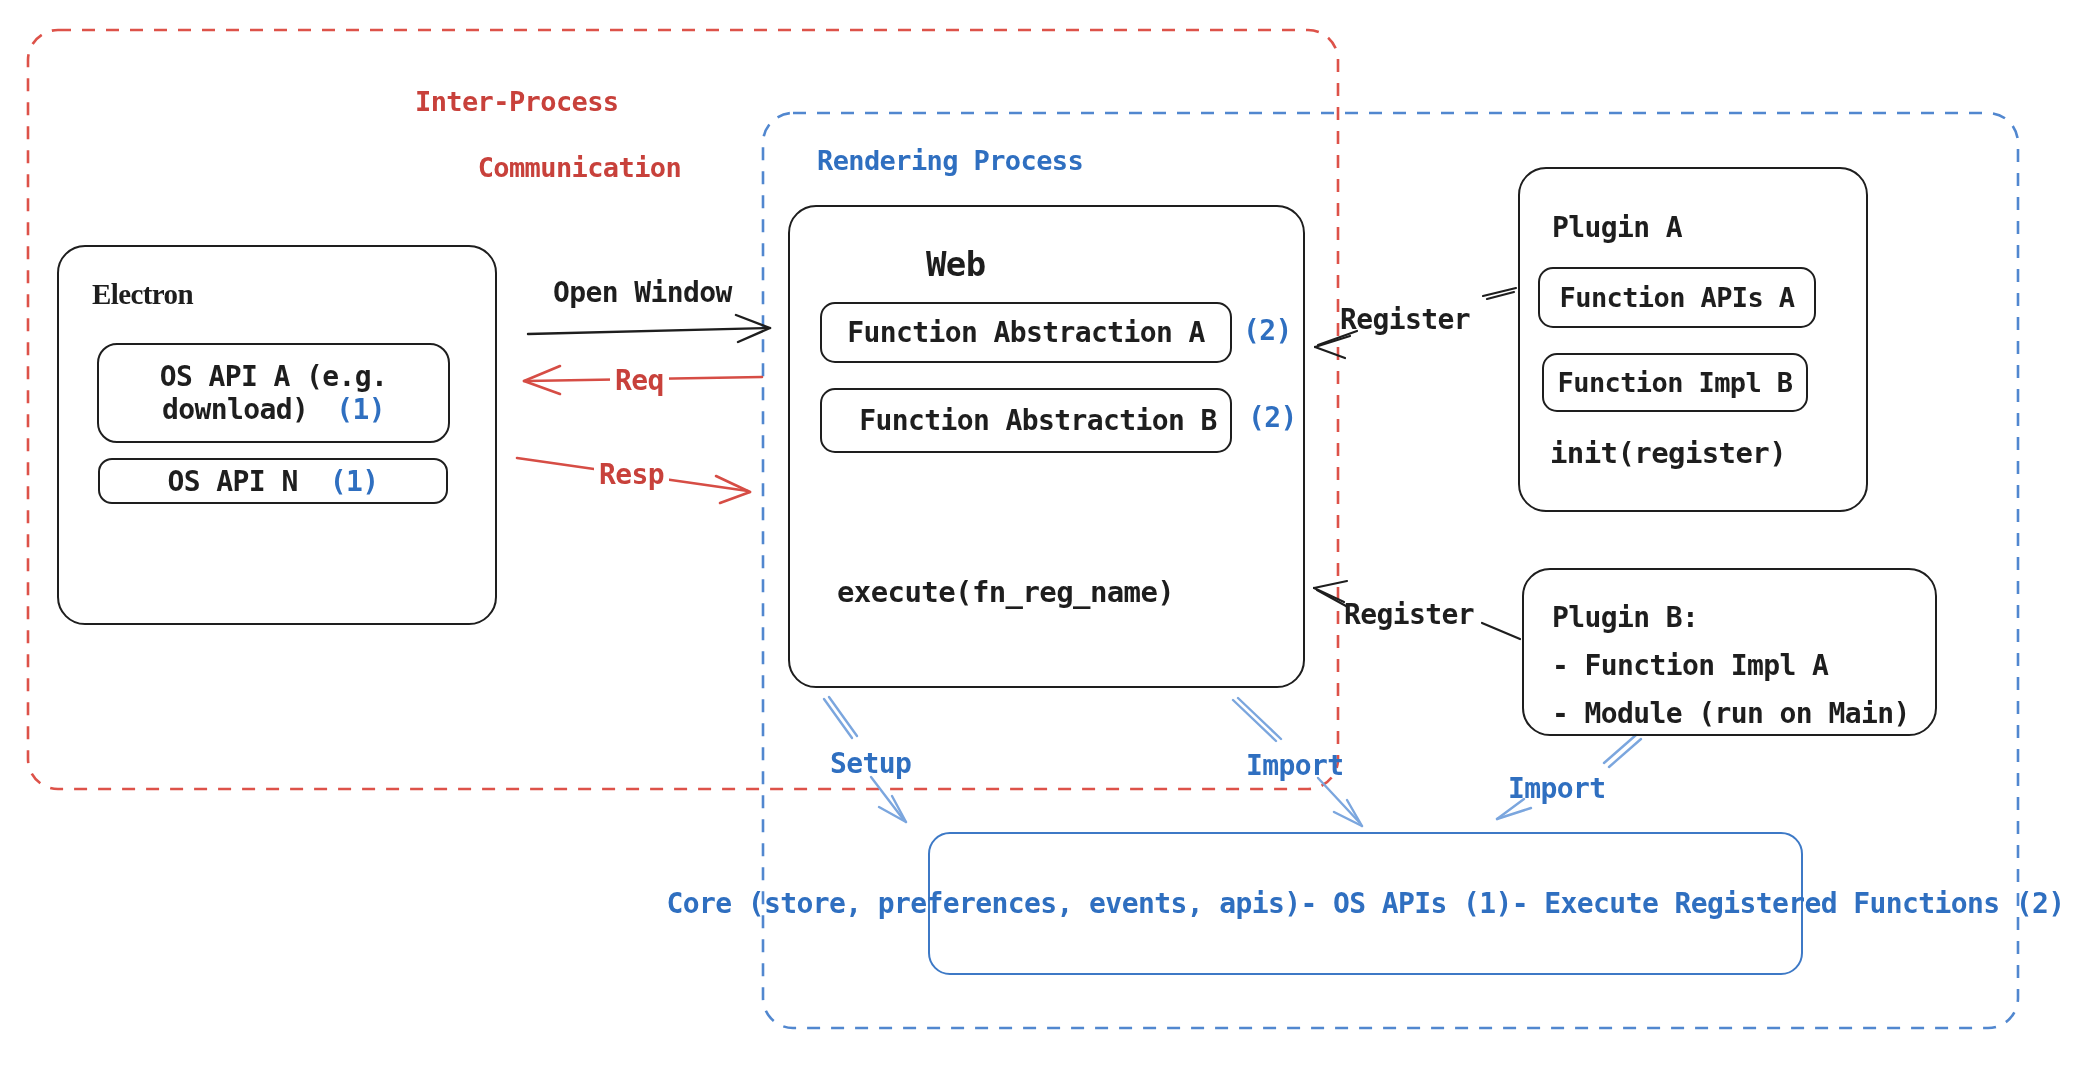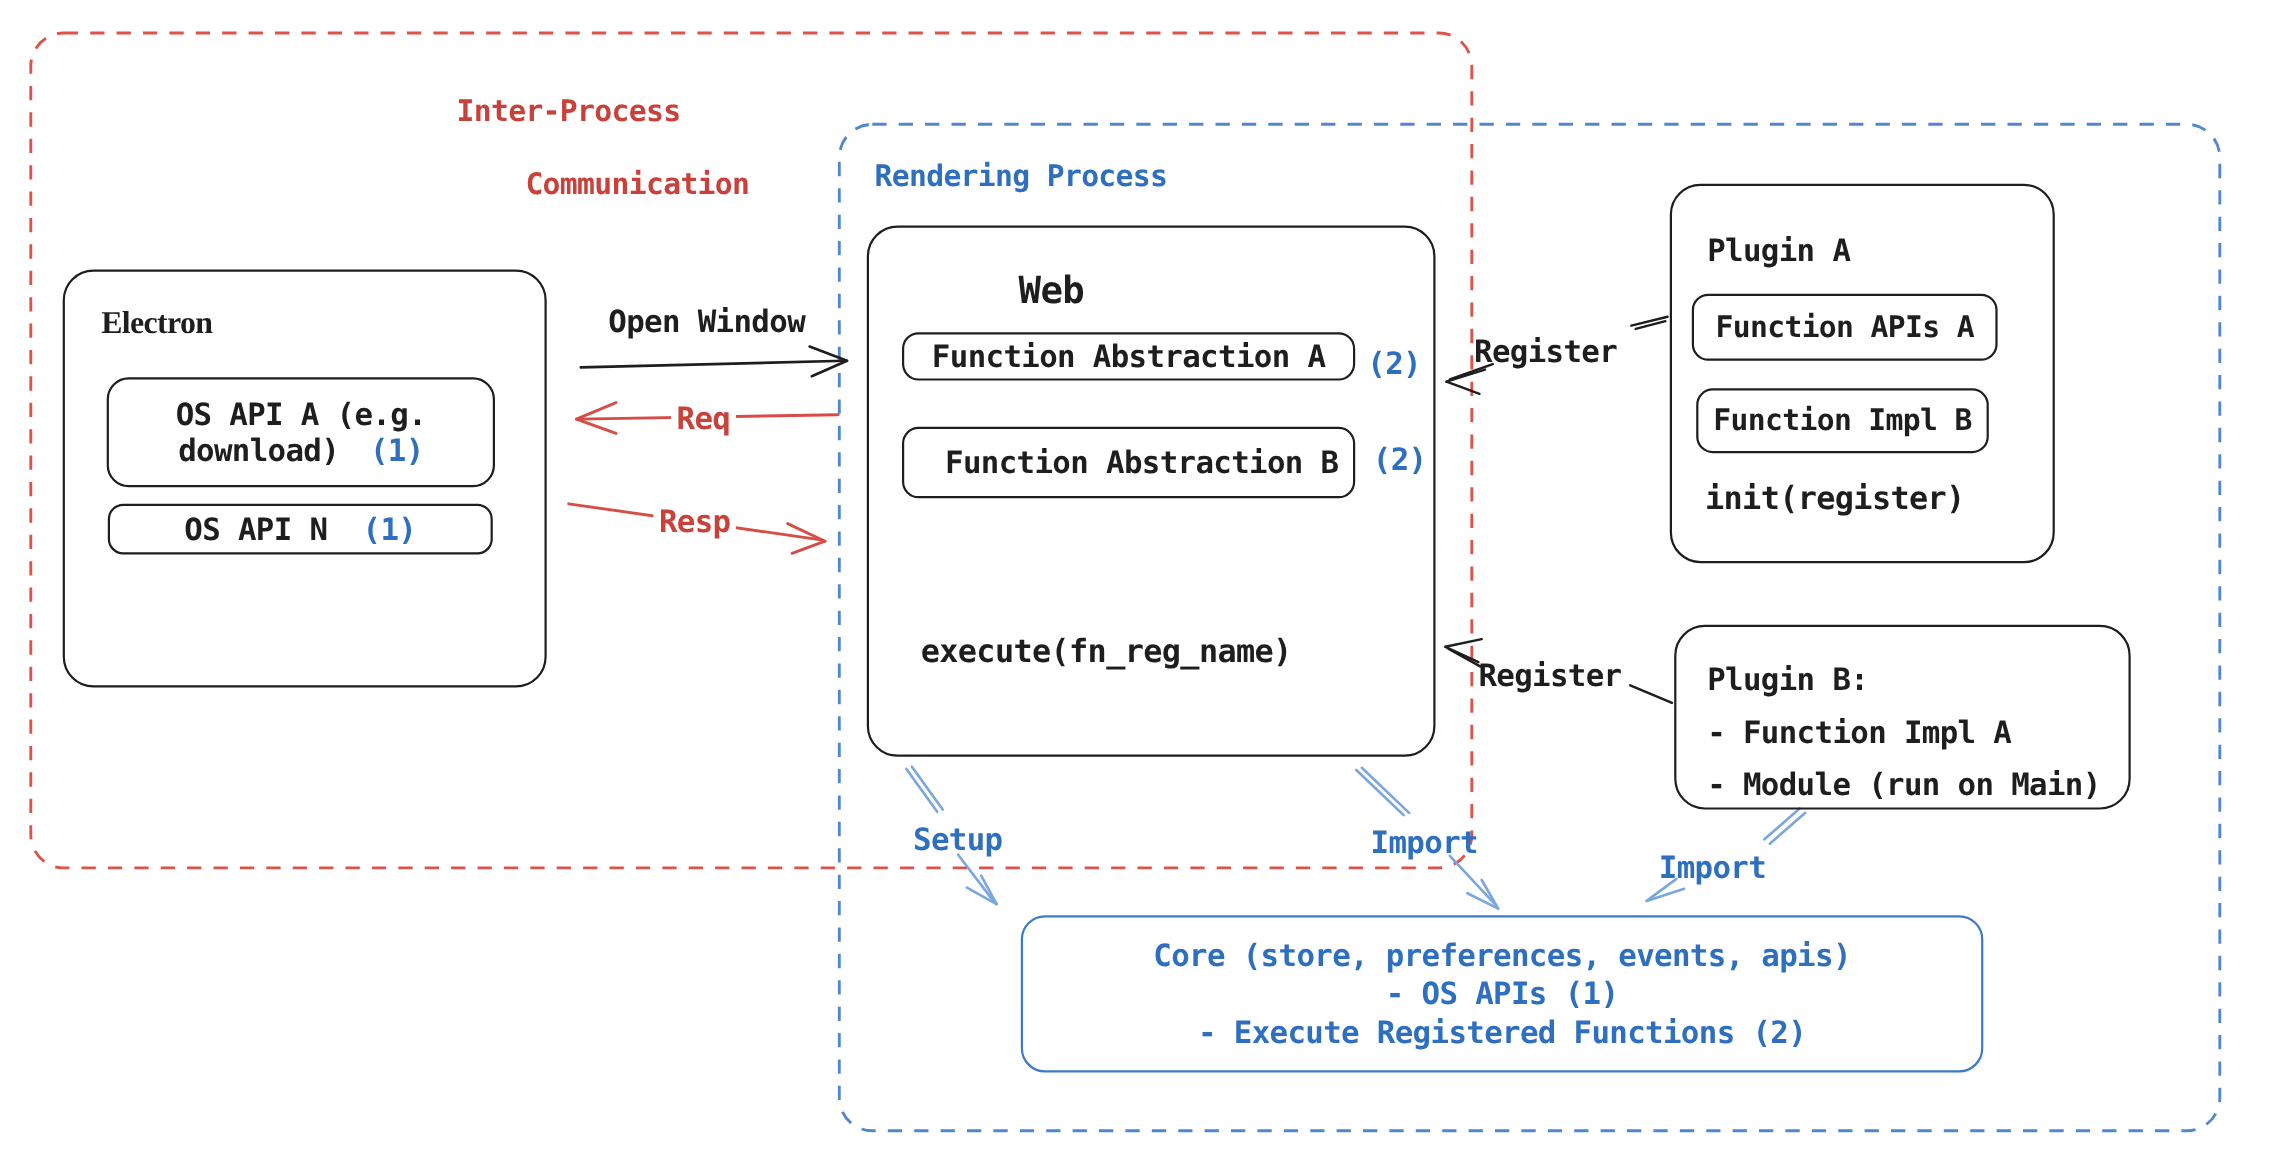--- a/index.html
+++ b/index.html
@@ -9,21 +9,21 @@
   .box{position:absolute;border:2.3px solid #1e1e1e;border-radius:26px;background:transparent;z-index:2;box-sizing:border-box;}
   .ibox{position:absolute;border:2px solid #1e1e1e;border-radius:15px;background:#fff;z-index:3;box-sizing:border-box;
         display:flex;align-items:center;justify-content:center;flex-direction:column;}
   .lbl{position:absolute;font-weight:bold;font-size:28px;line-height:33px;letter-spacing:-0.6px;
        color:#1e1e1e;white-space:pre;z-index:4;}
   .blue{color:#2f6fc0;}
   .red{color:#c8413b;}
   .lightbg{background:#fff;padding:0 5px;}
   .num{color:#2f6fc0;}
   .corebox{position:absolute;border:2.2px solid #3d79c6;border-radius:22px;z-index:3;box-sizing:border-box;
-           display:flex;flex-direction:column;align-items:center;justify-content:center;}
+           display:flex;flex-direction:row;align-items:center;justify-content:center;}
   .corebox .lline{font-weight:bold;font-size:28px;line-height:35px;letter-spacing:-0.6px;color:#2f6fc0;white-space:pre;}
   .row{display:flex;flex-direction:row;align-items:baseline;}
 </style>
 </head>
 <body>
 
 <div id="canvas">
 
   <svg id="wires" width="2074" height="1066" viewBox="0 0 2074 1066">
 
@@ -84,42 +84,42 @@
       <path d="M1636,735 L1604,763"></path>
       <path d="M1641,739 L1609,767"></path>
       <path d="M1497,819 L1531,808"></path>
       <path d="M1497,819 L1524,799"></path>
     </g>
   </svg>
 
   <div class="lbl red" style="left:415px;top:85px;font-size:27px;line-height:33px;"><span>Inter-Process</span><br>
     <span>Communication</span></div>
 
-  <div class="lbl blue" style="left:795px;top:144px;font-size:27px;">Rendering Process</div>
+  <div class="lbl blue" style="left:817px;top:144px;font-size:27px;">Rendering Process</div>
 
   <div class="box" style="left:57px;top:245px;width:440px;height:380px;border-radius:28px;"></div>
   <div class="lbl" style="left:92px;top:278px;font-size:29px;font-family:Liberation Serif, serif;">Electron</div>
 
   <div class="ibox" style="left:97px;top:343px;width:353px;height:100px;border-radius:20px;">
     <div class="lbl" style="position:static;">OS API A (e.g.</div>
     <div class="row">
       <span class="lbl" style="position:static;">download)</span>
       <span class="lbl num" style="position:static;margin-left:28px;">(1)</span>
     </div>
   </div>
 
   <div class="ibox" style="left:98px;top:458px;width:350px;height:46px;border-radius:14px;flex-direction:row;">
     <span class="lbl" style="position:static;">OS API N</span>
     <span class="lbl num" style="position:static;margin-left:32px;">(1)</span>
   </div>
 
   <div class="box" style="left:788px;top:205px;width:517px;height:483px;border-radius:28px;"></div>
   <div class="lbl" style="left:926px;top:248px;font-size:34px;">Web</div>
 
-  <div class="ibox" style="left:820px;top:302px;width:412px;height:44px;">
+  <div class="ibox" style="left:820px;top:302px;width:412px;height:61px;">
     <span class="lbl" style="position:static;">Function Abstraction A</span>
   </div>
   <div class="lbl num" style="left:1243px;top:314px;">(2)</div>
 
   <div class="ibox" style="left:820px;top:388px;width:412px;height:65px;">
     <span class="lbl" style="position:static;margin-left:24px;">Function Abstraction B</span>
   </div>
   <div class="lbl num" style="left:1248px;top:401px;">(2)</div>
 
 

